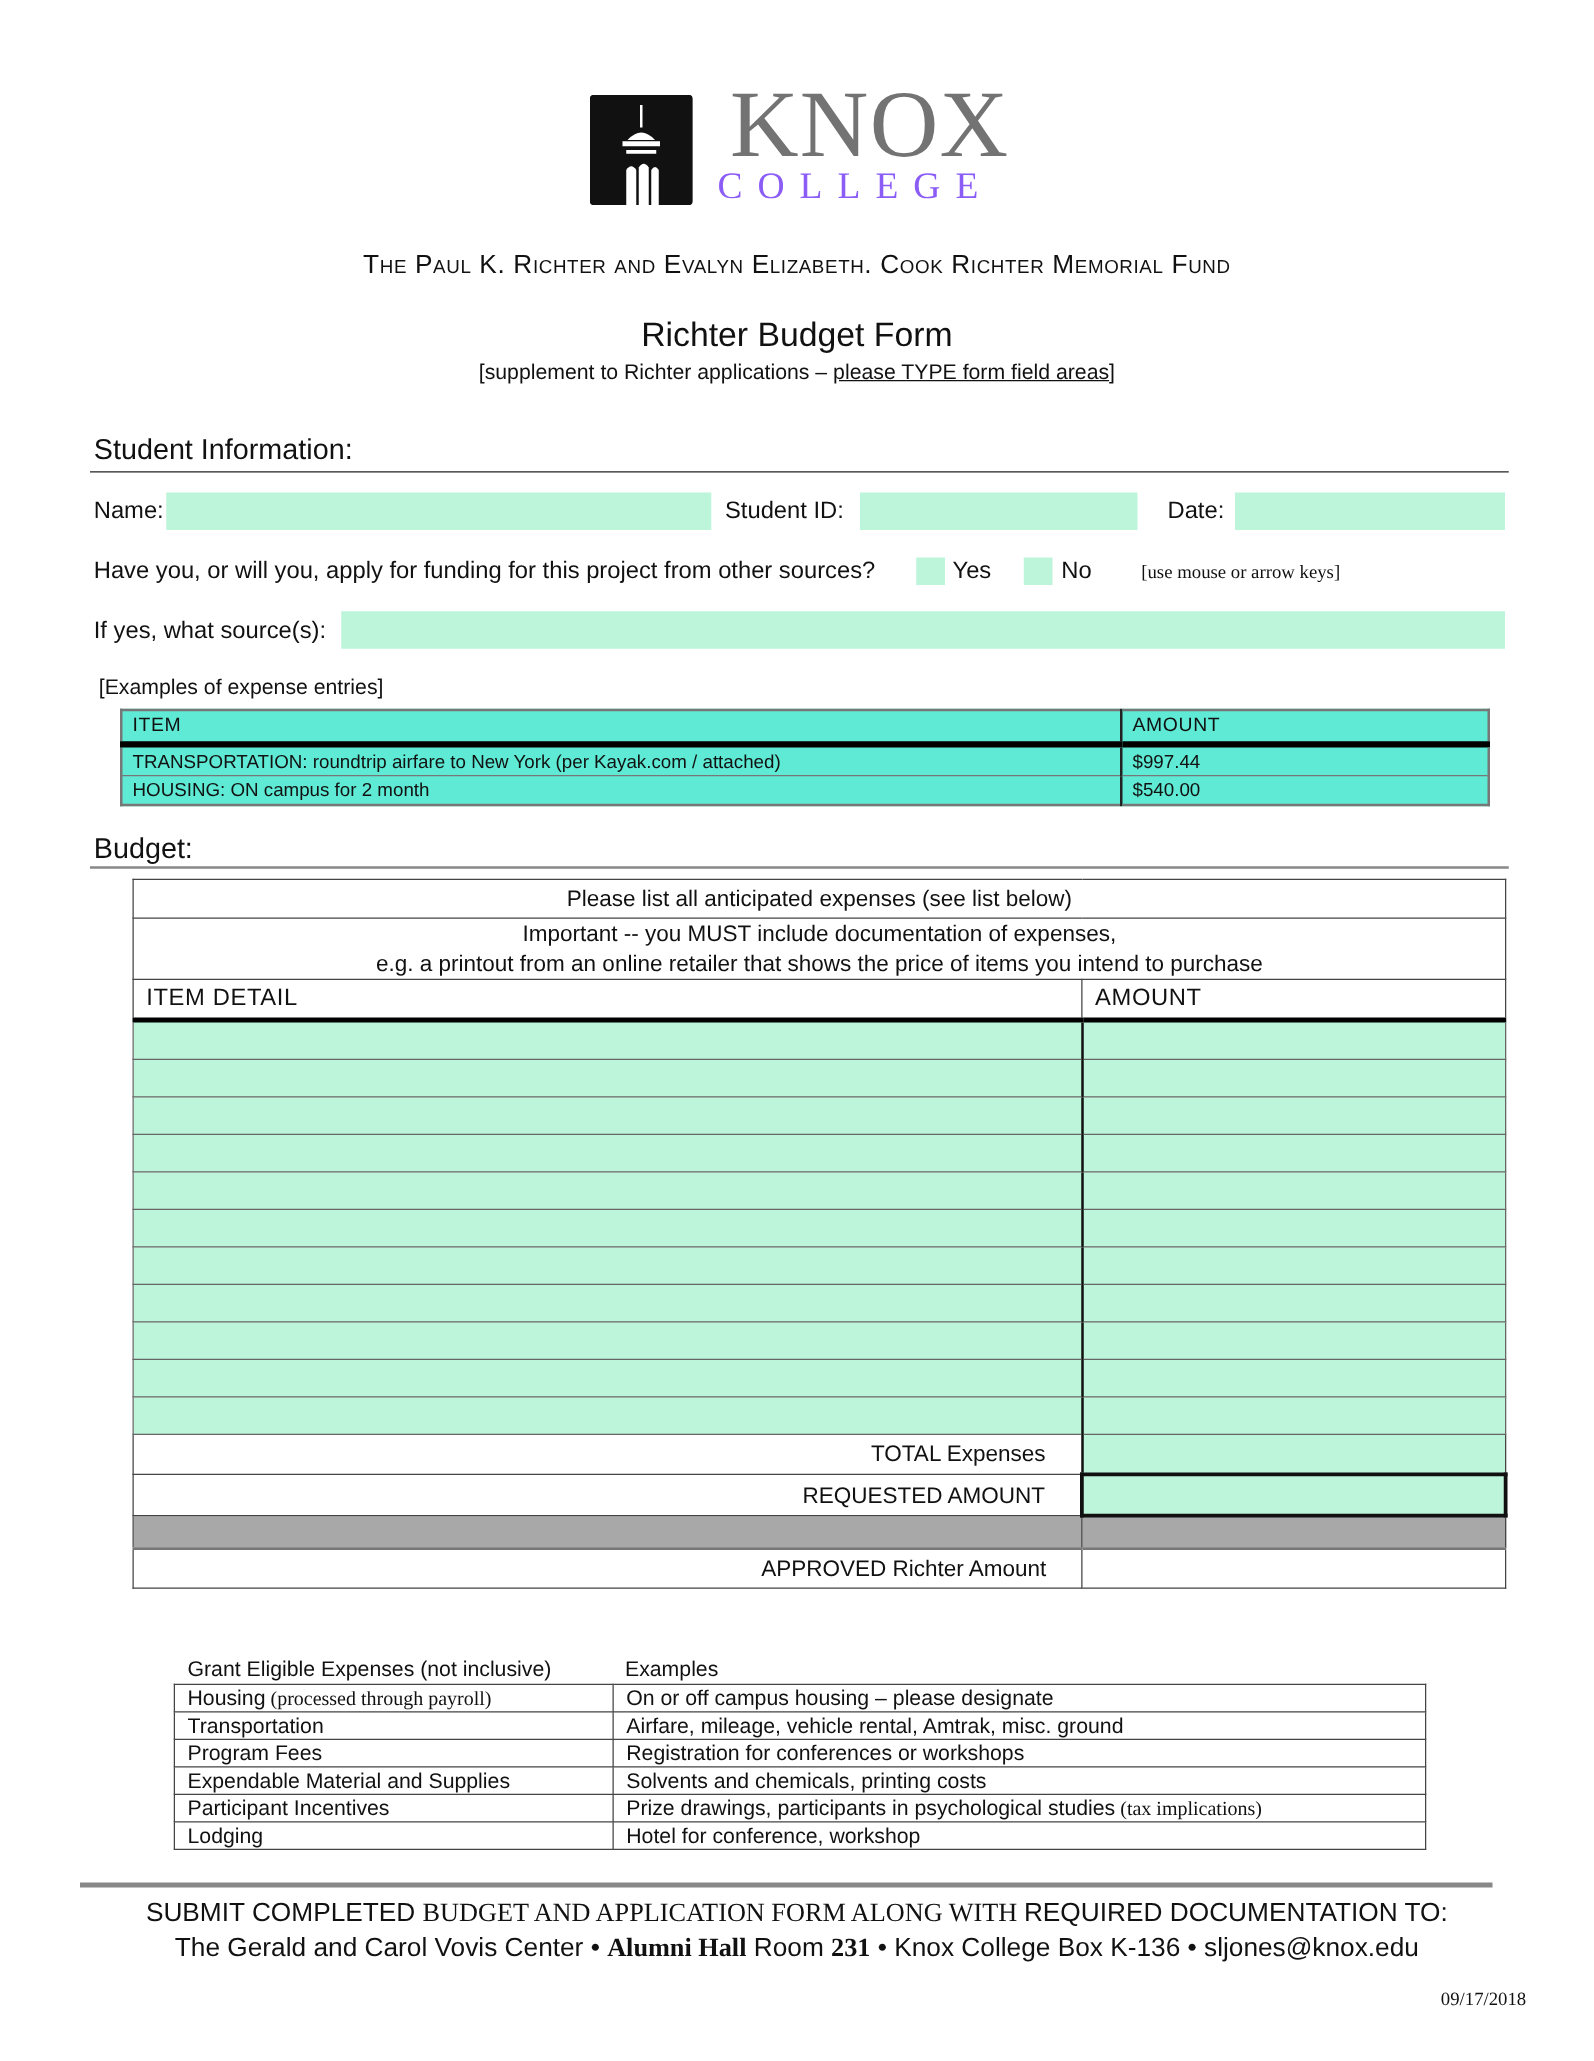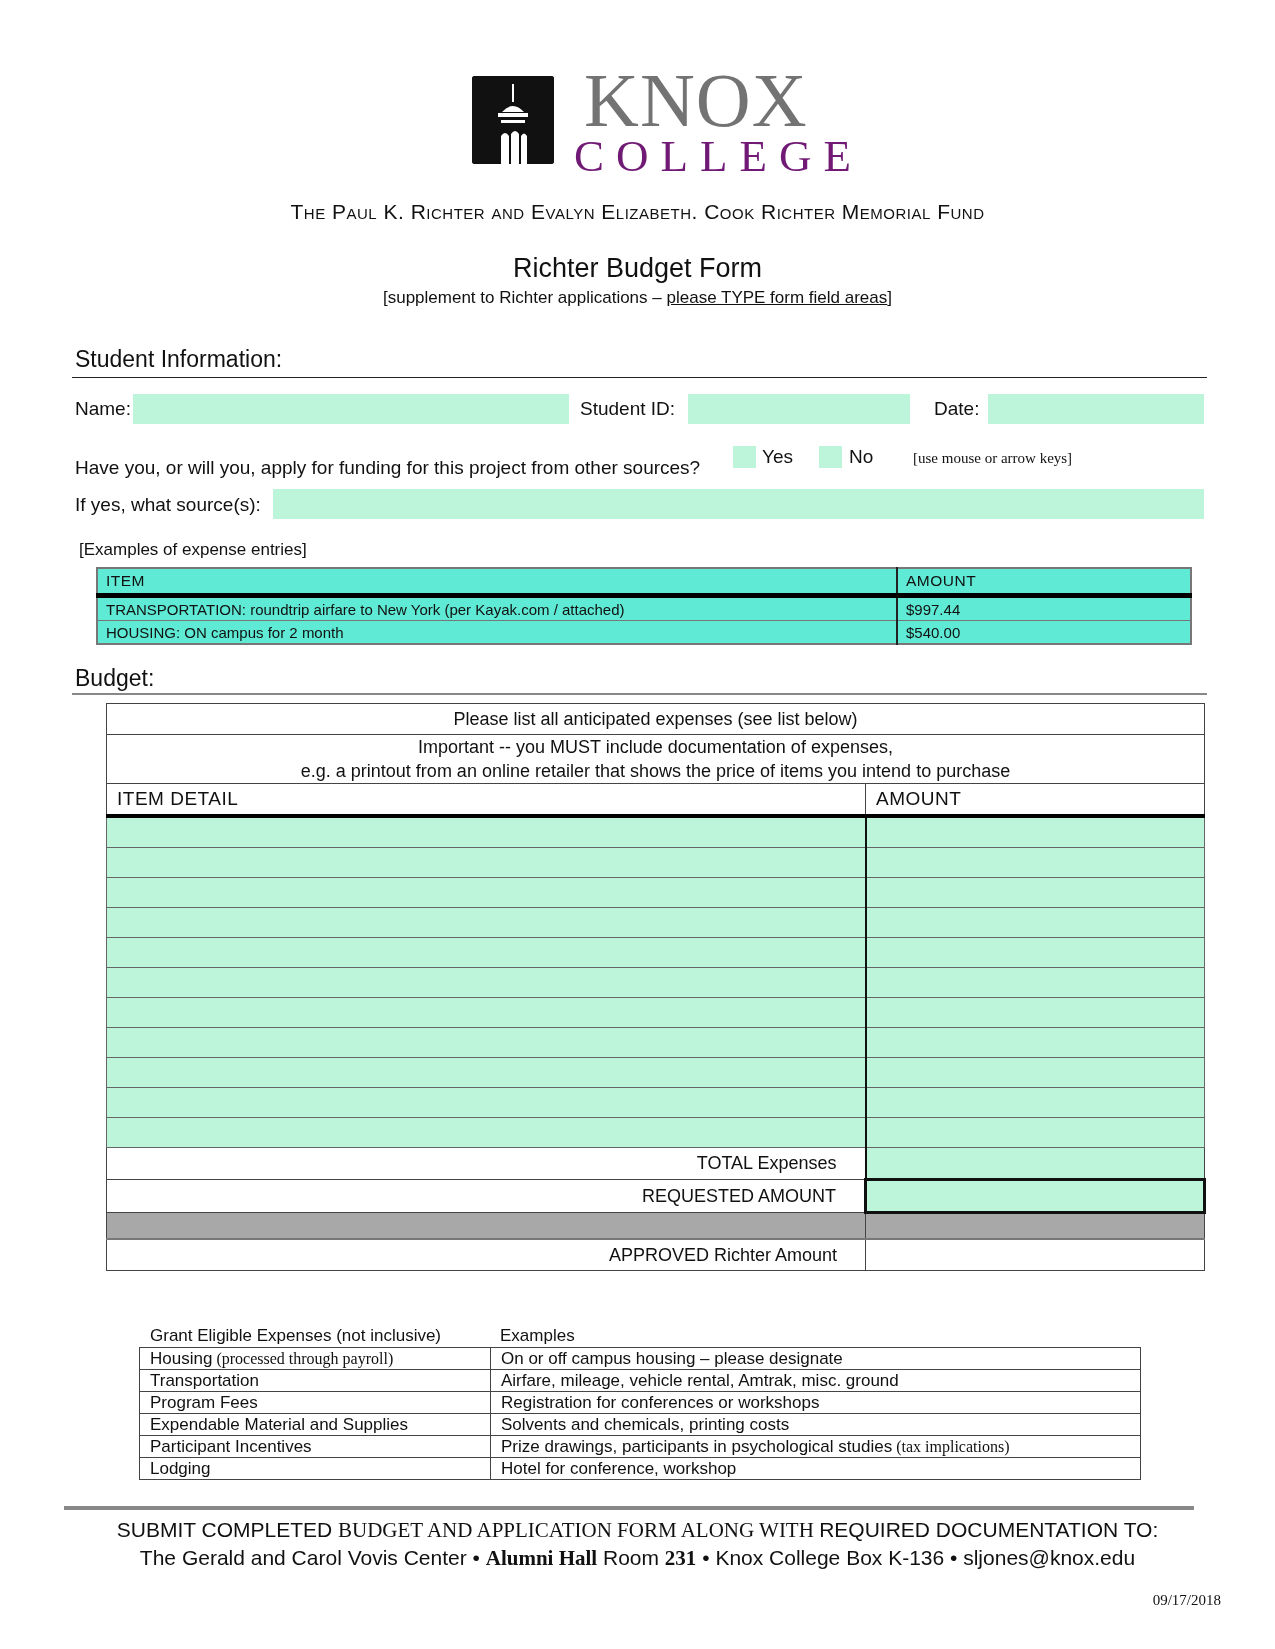--- a/index.html
+++ b/index.html
@@ -5,21 +5,21 @@
   html, body { margin: 0; padding: 0; background: #ffffff; }
   body { width: 1275px; height: 1649px; position: relative; overflow: hidden;
          font-family: "Liberation Sans", sans-serif; color: #111; }
   .abs { position: absolute; }
   .field { background: #bcf5da; }
 
   
   #logo { left: 472px; top: 76px; width: 340px; height: 90px; }
   #logo .mark { position: absolute; left: 0; top: 0; width: 82px; height: 88px; background: #111; border-radius: 3px; }
   #logo .knox { position: absolute; left: 100px; top: -14px; font-family: "Liberation Serif", serif; font-size: 76px; letter-spacing: 1px; color: #737373; line-height: 1; margin-left: 12px; }
-  #logo .college { position: absolute; left: 102px; top: 58px; font-family: "Liberation Serif", serif; font-size: 45px; letter-spacing: 12px; color: #701a75; line-height: 1; }
+  #logo .college { position: absolute; left: 102px; top: 58px; font-family: "Liberation Serif", serif; font-size: 30px; letter-spacing: 12px; color: #8b5cf6; line-height: 1; }
 
   #fund-title { left: 0; width: 1275px; top: 200px; text-align: center; font-size: 21px; letter-spacing: 0.5px; font-variant: small-caps; }
   #form-title { left: 0; width: 1275px; top: 253px; text-align: center; font-size: 27px; }
   #form-sub { left: 0; width: 1275px; top: 288px; text-align: center; font-size: 17px; }
   #form-sub u { text-decoration: underline; }
 
   .section-h { font-size: 23px; }
   .rule { height: 0; border-top: 1.5px solid #222; }
   .rule.gray { border-top: 2px solid #888; }
 
@@ -93,21 +93,21 @@
 
 <div class="abs lbl" style="left:75px; top:398px;">Name:</div>
 <div class="abs field" style="left:133px; top:394px; width:436px; height:30px;"></div>
 
 <div class="abs lbl" style="left:580px; top:398px;">Student ID:</div>
 <div class="abs field" style="left:688px; top:394px; width:222px; height:30px;"></div>
 
 <div class="abs lbl" style="left:934px; top:398px;">Date:</div>
 <div class="abs field" style="left:988px; top:394px; width:216px; height:30px;"></div>
 
-<div class="abs lbl" style="left:75px; top:446px;margin-top:11px;">Have you, or will you, apply for funding for this project from other sources?</div>
+<div class="abs lbl" style="left:75px; top:446px;">Have you, or will you, apply for funding for this project from other sources?</div>
 <div class="abs field" style="left:733px; top:446px; width:23px; height:22px;"></div>
 <div class="abs lbl" style="left:762px; top:446px;">Yes</div>
 <div class="abs field" style="left:819px; top:446px; width:23px; height:22px;"></div>
 <div class="abs lbl" style="left:849px; top:446px;">No</div>
 <div class="abs hint" style="left:913px; top:450px;">[use mouse or arrow keys]</div>
 
 <div class="abs lbl" style="left:75px; top:494px;">If yes, what source(s):</div>
 <div class="abs field" style="left:273px; top:489px; width:931px; height:30px;"></div>
 
 <div class="abs" style="left:79px; top:540px; font-size:17px;">[Examples of expense entries]</div>

